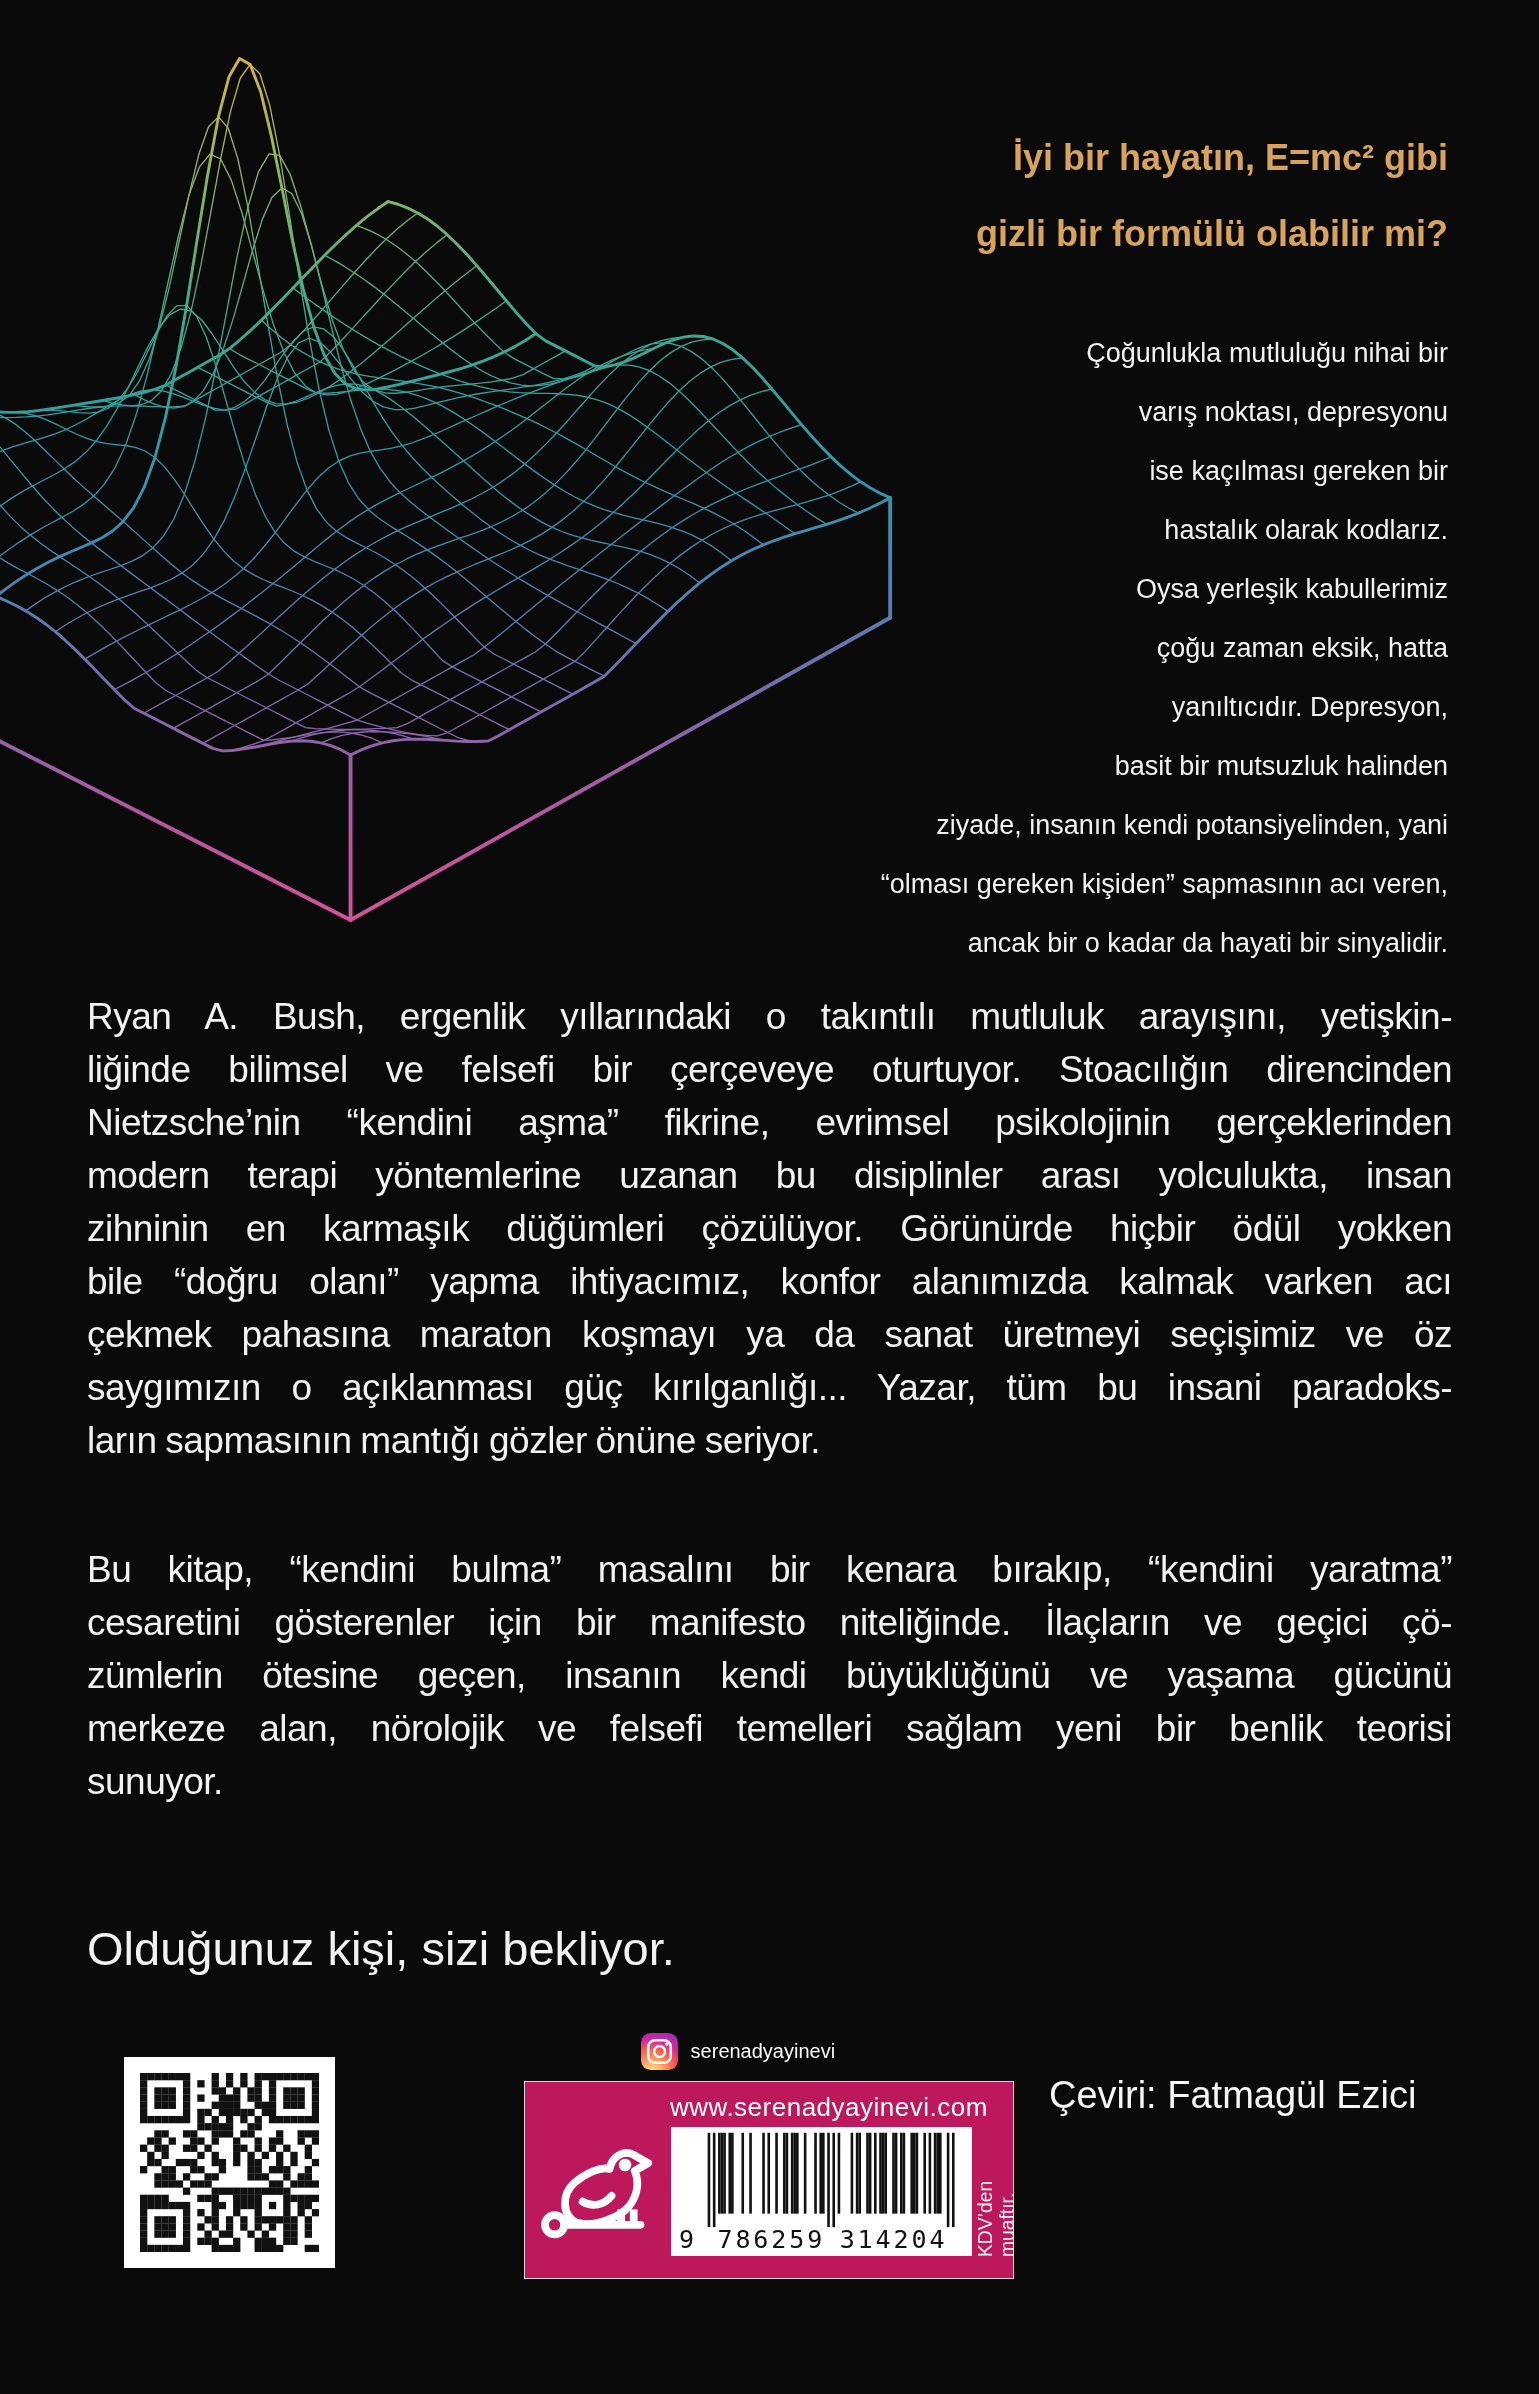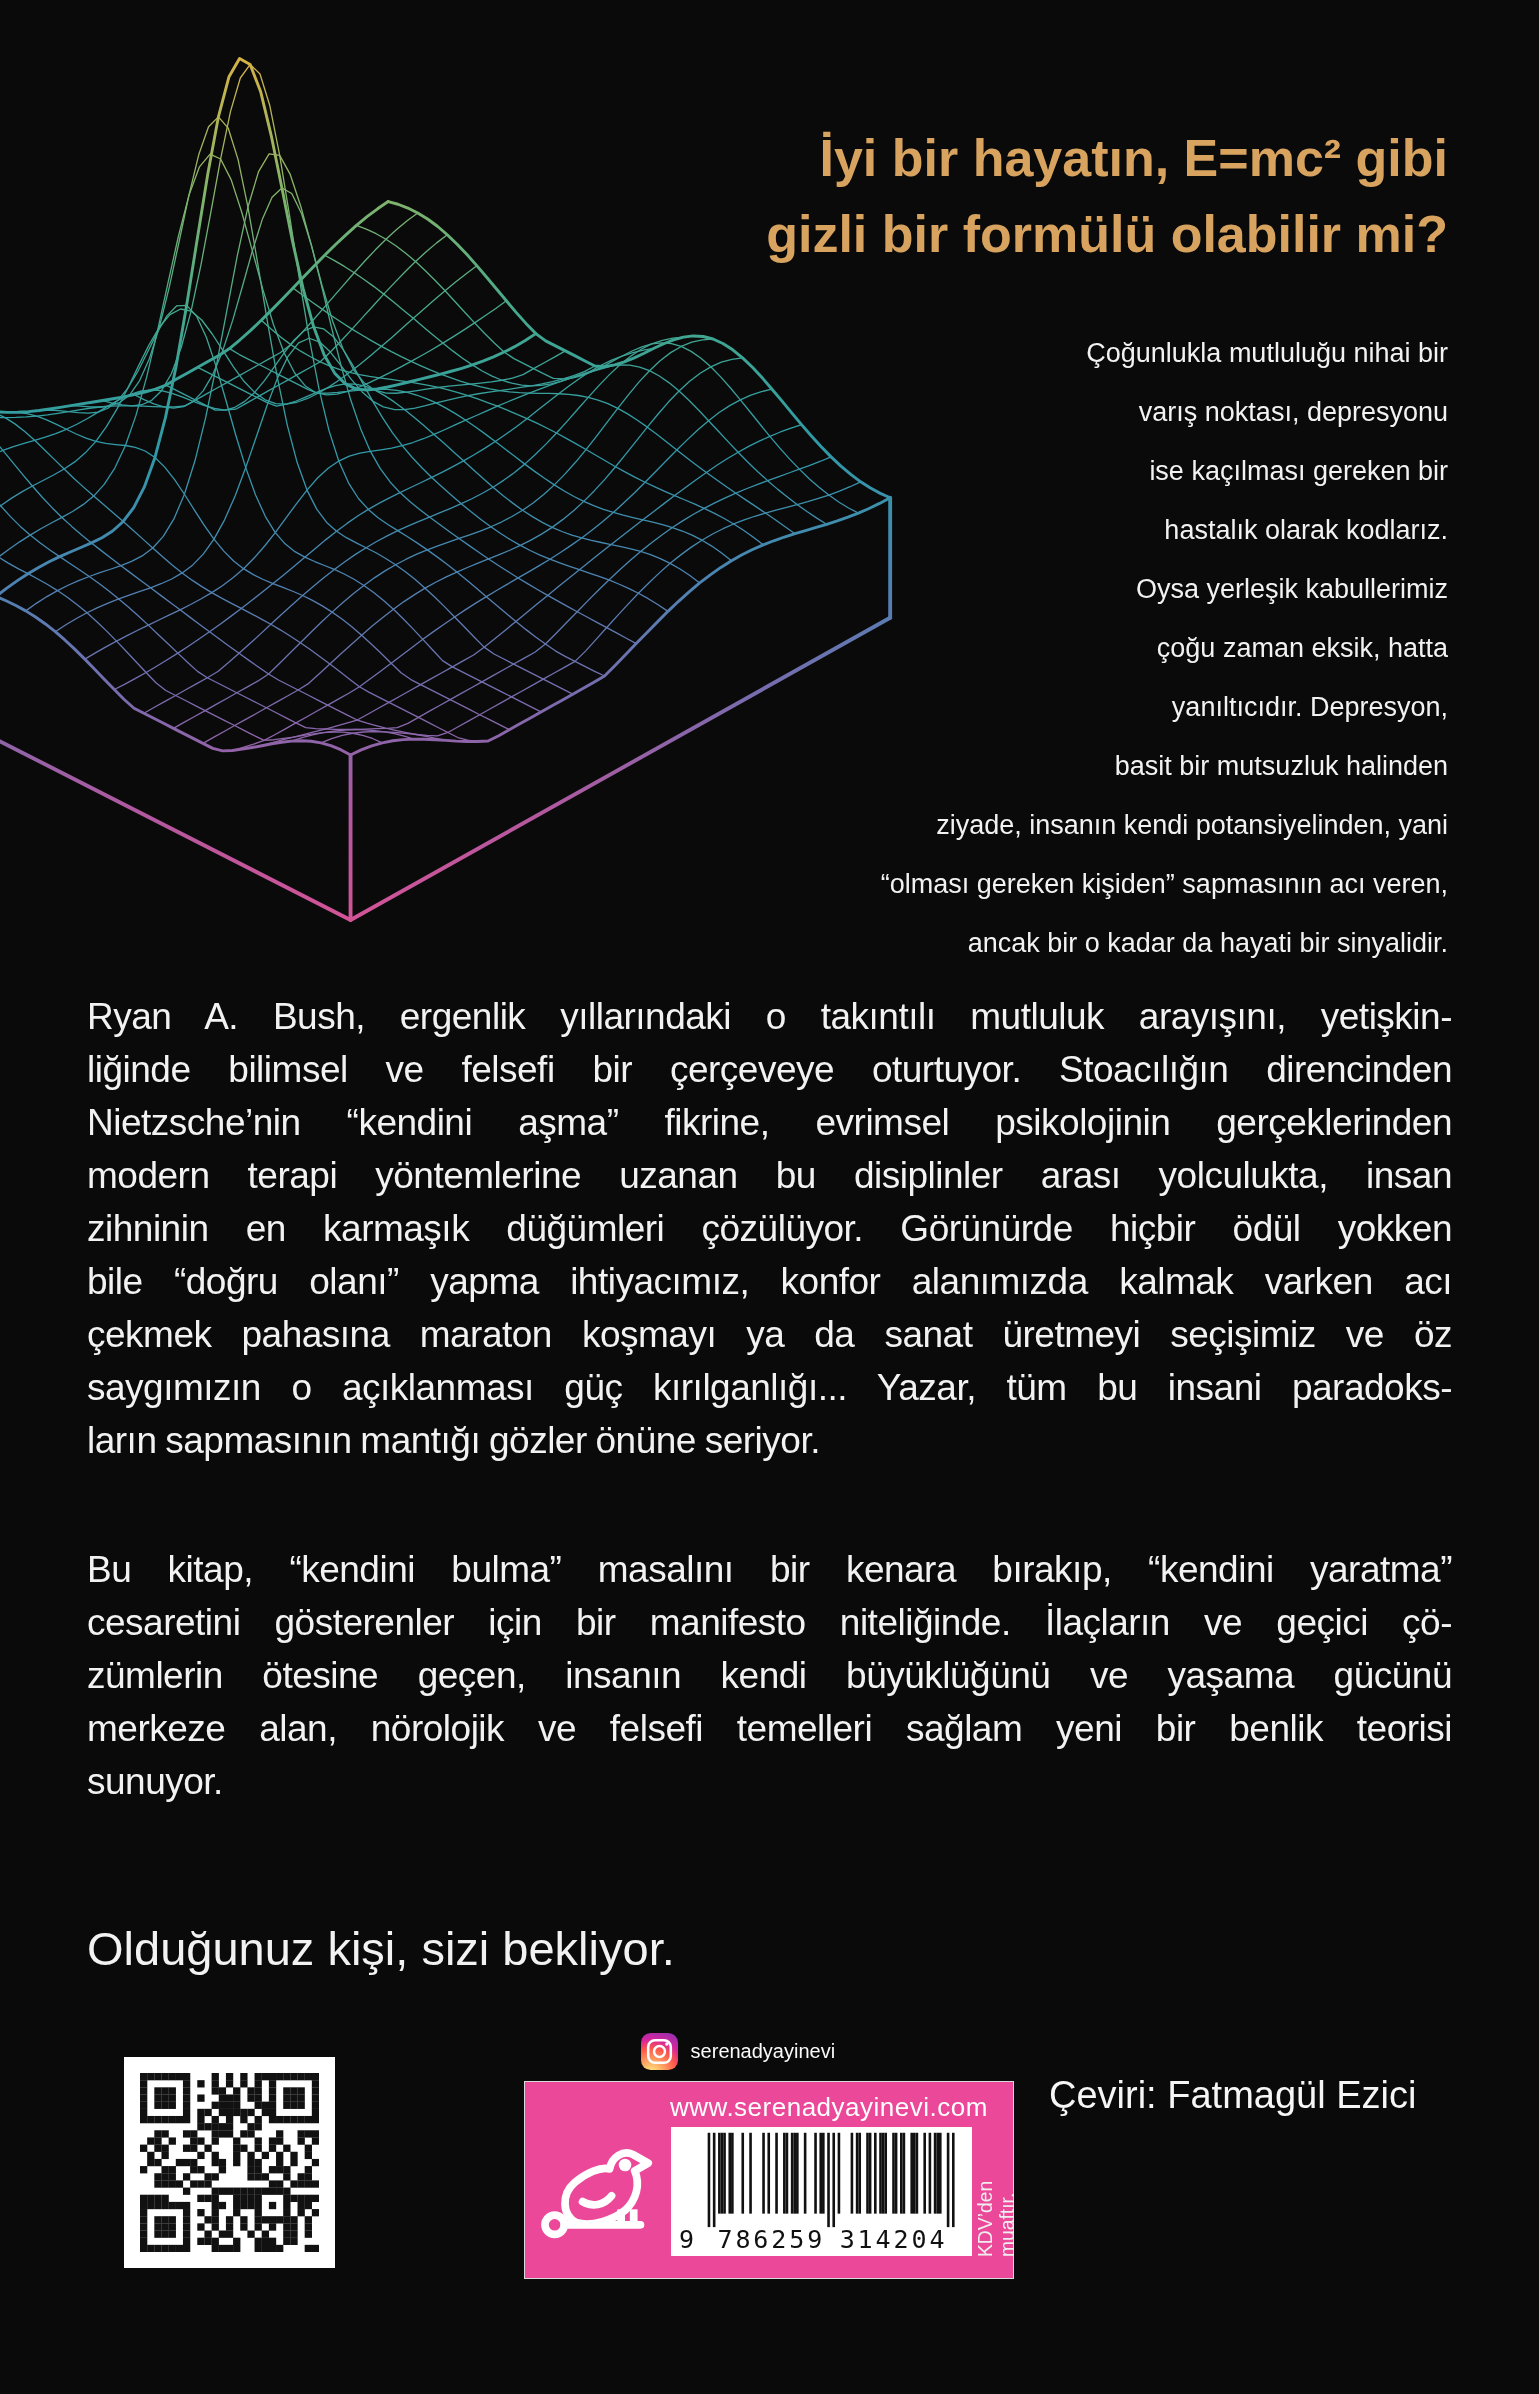--- a/index.html
+++ b/index.html
@@ -3,21 +3,21 @@
 <meta charset="utf-8">
 <style>
   html,body{margin:0;padding:0;background:#000;}
   .page{
     position:relative;width:1539px;height:2394px;background:#0a0a0b;
     overflow:hidden;font-family:"Liberation Sans",sans-serif;color:#f4f4f4;
   }
   .art{position:absolute;left:0;top:0;width:1539px;height:2394px;pointer-events:none;}
   .headline{
     position:absolute;top:120px;right:91px;width:869px;
-    text-align:right;font-weight:bold;font-size:52px;line-height:76px;
+    text-align:right;font-weight:bold;font-size:36px;line-height:76px;
     white-space:pre-line;
   }
   .intro{
     position:absolute;top:324px;right:91px;width:1139px;
     text-align:right;font-size:27px;line-height:59px;white-space:pre-line;
     color:#f2f2f2;
   }
   .para{position:absolute;left:87px;width:1365px;font-size:37px;line-height:53px;
     letter-spacing:-0.5px;word-spacing:-1px;color:#f2f2f2;}
   .para .jl{white-space:pre-line;text-align:justify;text-align-last:justify;}
@@ -25,21 +25,21 @@
   #para1{top:990px;}
   #para2{top:1543px;}
   .closing{position:absolute;left:87px;top:1921px;font-size:47px;color:#f2f2f2;}
 
   
   .qr{position:absolute;left:124px;top:2057px;width:211px;height:211px;background:#fff;
       display:flex;align-items:center;justify-content:center;}
   .ig{position:absolute;left:641px;top:2033px;display:flex;align-items:center;gap:12.6px;}
   .ig .handle{font-size:20px;color:#fafafa;}
   .plabel{position:absolute;left:524px;top:2081px;width:490px;height:198px;
-      border:1.9px solid #d9d9d9;background:#ec4899;box-sizing:border-box;}
+      border:1.9px solid #d9d9d9;background:#be185d;box-sizing:border-box;}
   .plabel .www{position:absolute;left:145px;top:9.7px;width:305px;text-align:center;
       font-size:26px;color:#fff;letter-spacing:0.5px;}
   .plabel .bird{position:absolute;left:15.4px;top:56px;}
   .plabel .bc{position:absolute;left:146px;top:45px;width:301px;height:129px;background:#fff;}
   .plabel .kdv{position:absolute;left:450px;top:44px;height:131px;
       writing-mode:vertical-rl;transform:rotate(180deg);font-size:19.3px;color:#eee;}
   .translator{position:absolute;left:1049px;top:2074px;font-size:38px;color:#f6f6f6;}
 </style>
 </head>
 <body>

